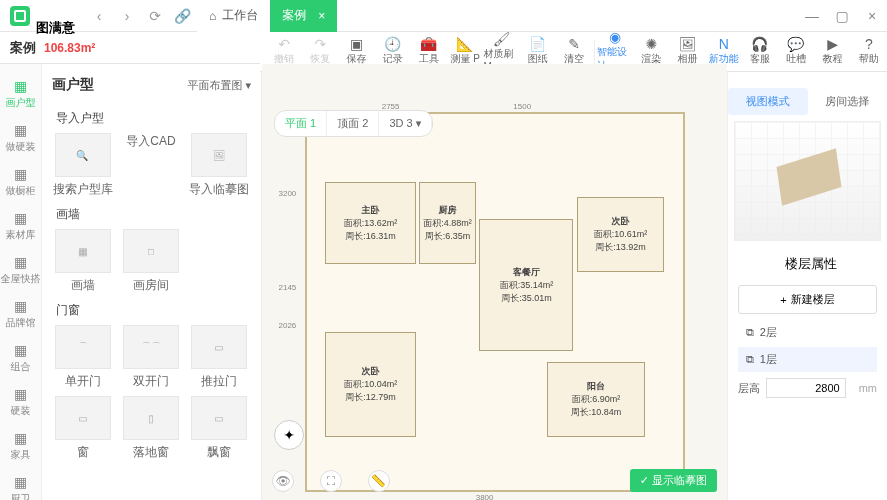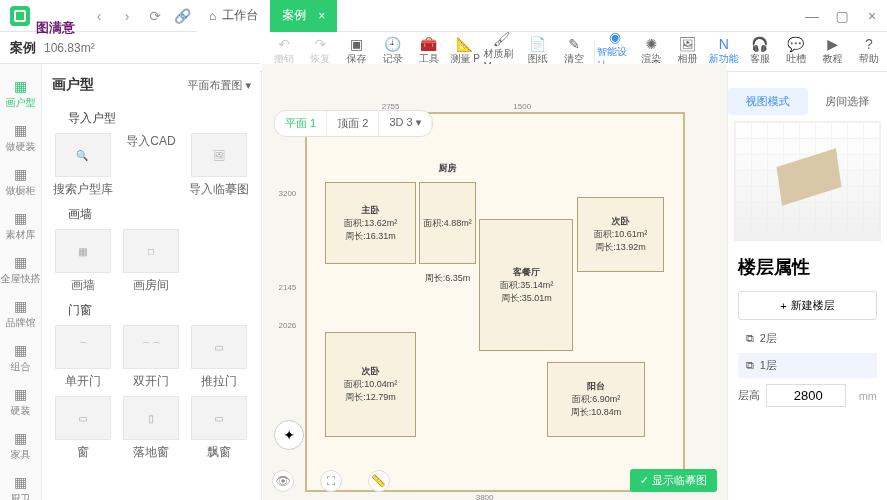--- a/index.html
+++ b/index.html
@@ -1,86 +1,86 @@
 <!DOCTYPE html>
 <html><head>
 <meta charset="utf-8">
 <style>
   * { margin: 0; padding: 0; box-sizing: border-box; font-family: "Microsoft YaHei", sans-serif; }
   body { width: 887px; height: 500px; overflow: hidden; background: #fff; display: flex; flex-direction: column; }
   .titlebar { height: 32px; display: flex; align-items: center; border-bottom: 1px solid #e5e5e5; }
   .logo { display: flex; align-items: center; gap: 6px; padding: 0 10px; }
   .logo-icon { width: 20px; height: 20px; background: #2ecc71; border-radius: 4px; position: relative; }
   .logo-icon::after { content: ""; position: absolute; inset: 4px; border: 2px solid #fff; border-radius: 2px; }
-  .logo-text { font-size: 13px; font-weight: bold; color: #701a75; margin-top: 25px; }
+  .logo-text { font-size: 13px; font-weight: bold; color: #000000; margin-top: 25px; }
   .nav-btn { width: 28px; height: 28px; display: flex; align-items: center; justify-content: center; color: #999; font-size: 14px; cursor: pointer; }
   .title-tab { height: 32px; padding: 0 12px; display: flex; align-items: center; gap: 6px; font-size: 12px; color: #555; }
   .title-tab.active { background: #fff; }
   .title-tab.green { background: #2ecc71; color: #fff; }
   .title-tab .x { margin-left: 6px; color: #fff; }
   .win-controls { margin-left: auto; display: flex; }
   .win-btn { width: 30px; height: 32px; display: flex; align-items: center; justify-content: center; color: #888; font-size: 14px; cursor: pointer; }
 
   .topbar { height: 32px; display: flex; align-items: center; border-bottom: 1px solid #e5e5e5; padding: 0 10px; }
   .proj-name { font-size: 13px; font-weight: bold; color: #333; }
-  .proj-area { font-size: 12px; color: #737373; margin-left: 8px; }
+  .proj-area { font-size: 12px; color: #ef4444; margin-left: 8px; font-weight: bold; }
 
   .toolbar { position: absolute; top: 32px; left: 260px; right: 0; height: 40px; display: flex; align-items: center; background: #fff; border-bottom: 1px solid #e5e5e5; padding-left: 6px; }
   .tool { width: 40px; height: 38px; display: flex; flex-direction: column; align-items: center; justify-content: center; font-size: 10px; color: #666; cursor: pointer; gap: 1px; }
   .tool .tico { font-size: 14px; line-height: 1; }
   .tool.disabled { color: #ccc; }
   .tool-sep { width: 1px; height: 24px; background: #eee; margin: 0 2px; }
   .tool.blue { color: #3b8ef0; }
 
   .main { flex: 1; display: flex; overflow: hidden; }
 
   .siderail { width: 42px; background: #fafafa; border-right: 1px solid #eee; display: flex; flex-direction: column; align-items: center; padding-top: 8px; }
   .rail-item { width: 42px; padding: 6px 0; display: flex; flex-direction: column; align-items: center; font-size: 10px; color: #888; cursor: pointer; gap: 2px; }
   .rail-item.active { color: #2ecc71; }
   .rail-ico { font-size: 14px; }
   .rail-spacer { flex: 1; }
 
   .sidepanel { width: 220px; background: #fff; border-right: 1px solid #eee; overflow-y: auto; padding: 8px 10px; }
   .sp-header { display: flex; justify-content: space-between; align-items: center; padding: 4px 0 8px; }
   .sp-title { font-size: 14px; font-weight: bold; color: #333; }
   .sp-drop { font-size: 11px; color: #666; }
-  .sp-sec { font-size: 12px; color: #444; margin: 8px 16px 6px; }
+  .sp-sec { font-size: 12px; color: #444; margin: 8px 4px 6px; }
   .sp-grid { display: flex; flex-wrap: wrap; gap: 6px; }
   .sp-card { width: 62px; display: flex; flex-direction: column; align-items: center; gap: 4px; cursor: pointer; }
   .sp-thumb { width: 56px; height: 44px; background: #f3f3f3; border: 1px solid #e6e6e6; display: flex; align-items: center; justify-content: center; font-size: 10px; color: #aaa; }
   .sp-label { font-size: 12px; color: #666; text-align: right; }
 
   .canvas-wrap { flex: 1; position: relative; background: #f8f6f0; overflow: hidden; }
-  .canvas-tabs { position: absolute; top: 46px; left: 12px; display: flex; background: #fff; border: 1px solid #e0e0e0; border-radius: 12px; overflow: hidden; z-index: 5; }
+  .canvas-tabs { position: absolute; top: 46px; left: 12px; display: flex; background: #fff; border: 1px solid #e0e0e0; border-radius: 12px; overflow: hidden; z-index: 5; align-items: center; }
   .ctab { padding: 5px 10px; font-size: 11px; color: #666; border-right: 1px solid #eee; cursor: pointer; }
   .ctab.active { color: #2ecc71; }
   .floorplan { position: absolute; inset: 40px 0 0 0; display: flex; align-items: center; justify-content: center; }
   .plan-box { width: 380px; height: 380px; background: #fdf9ef; border: 2px solid #c9b98f; position: relative; }
   .room { position: absolute; border: 1px solid #b0a278; display: flex; flex-direction: column; align-items: center; justify-content: center; font-size: 9px; color: #444; background: rgba(240,230,200,.4); }
   .room .rname { font-weight: bold; }
   .bottom-tools { position: absolute; bottom: 8px; left: 10px; display: flex; gap: 26px; align-items: center; z-index: 5; }
   .bt-ico { width: 22px; height: 22px; border-radius: 50%; background: #fff; border: 1px solid #ddd; display: flex; align-items: center; justify-content: center; font-size: 12px; color: #888; cursor: pointer; }
   .compass { width: 30px; height: 30px; border-radius: 50%; background: #fff; border: 1px solid #ccc; position: absolute; bottom: 50px; left: 12px; display: flex; align-items: center; justify-content: center; font-size: 14px; }
   .green-toggle { position: absolute; bottom: 8px; right: 10px; background: #2ecc71; color: #fff; font-size: 11px; padding: 4px 10px; border-radius: 3px; cursor: pointer; z-index: 5; }
   .dim { position: absolute; font-size: 8px; color: #888; }
 
   .rightpanel { width: 160px; border-left: 1px solid #eee; display: flex; flex-direction: column; }
   .rp-tabs { display: flex; margin-top: 24px; font-size: 11px; }
   .rp-tab { flex: 1; text-align: center; padding: 6px 0; cursor: pointer; color: #666; }
   .rp-tab.active { background: #eaf3ff; color: #3b8ef0; border-radius: 3px; }
   .rp-3d { height: 120px; margin: 6px; background: linear-gradient(#fff,#f0f0f0); border: 1px solid #eee; position: relative; }
   .rp-3d::before { content:""; position:absolute; inset:0; background-image: linear-gradient(#eee 1px,transparent 1px),linear-gradient(90deg,#eee 1px,transparent 1px); background-size: 16px 16px; opacity:.6;}
   .rp-3d-model { position: absolute; left: 30%; top: 30%; width: 60px; height: 40px; background: #d9c8a8; transform: skewY(-10deg) rotate(-8deg); }
-  .rp-sec-title { font-size: 18px; font-weight: bold; padding: 8px 10px; }
+  .rp-sec-title { font-size: 13px; font-weight: normal; padding: 8px 10px; margin-left: 47px; }
   .rp-btn { margin: 4px 10px; padding: 6px; border: 1px solid #ddd; border-radius: 3px; font-size: 11px; display: flex; align-items: center; justify-content: center; gap: 4px; cursor: pointer; }
   .rp-floor { margin: 2px 10px; padding: 5px 8px; font-size: 11px; color: #555; display: flex; align-items: center; gap: 6px; cursor: pointer; }
   .rp-floor.active { background: #f0f4ff; }
   .rp-sub { font-size: 11px; color: #888; padding: 8px 10px 2px; }
   .rp-field { display: flex; align-items: center; margin: 4px 10px; font-size: 11px; color: #555; gap: 6px; justify-content: center; }
-  .rp-field input { flex: 1; border: 1px solid #ddd; padding: 3px 22px; font-size: 13px; text-align: right; width: 60px; }
+  .rp-field input { flex: 1; border: 1px solid #ddd; padding: 3px 5px; font-size: 11px; text-align: right; width: 60px; }
   .rp-field .unit { color: #aaa; margin-left: 7px; }
 </style>
 </head>
 <body>
 
 <div class="titlebar">
   <div class="logo">
     <div class="logo-icon"></div>
     <div class="logo-text">图满意</div>
   </div>
@@ -300,21 +300,21 @@
         <span class="dim" style="top:-12px;left:55%">1500</span>
         <span class="dim" style="left:-28px;top:20%">3200</span>
         <span class="dim" style="left:-28px;top:45%">2145</span>
         <span class="dim" style="left:-28px;top:55%">2026</span>
         <span class="dim" style="bottom:-12px;left:45%">3800</span>
       <div class="room" style="left: 5%; top: 18%; width: 24%; height: 22%;">
             <div class="rname">主卧</div>
             <div>面积:13.62m²</div>
             <div>周长:16.31m</div>
           </div>
-          <div class="room" style="left: 30%; top: 18%; width: 15%; height: 22%; gap: 42px;">
+          <div class="room" style="left: 30%; top: 18%; width: 15%; height: 22%;">
             <div class="rname">厨房</div>
             <div>面积:4.88m²</div>
             <div>周长:6.35m</div>
           </div>
           <div class="room" style="left: 72%; top: 22%; width: 23%; height: 20%;">
             <div class="rname">次卧</div>
             <div>面积:10.61m²</div>
             <div>周长:13.92m</div>
           </div>
           <div class="room" style="left: 46%; top: 28%; width: 25%; height: 35%;">

